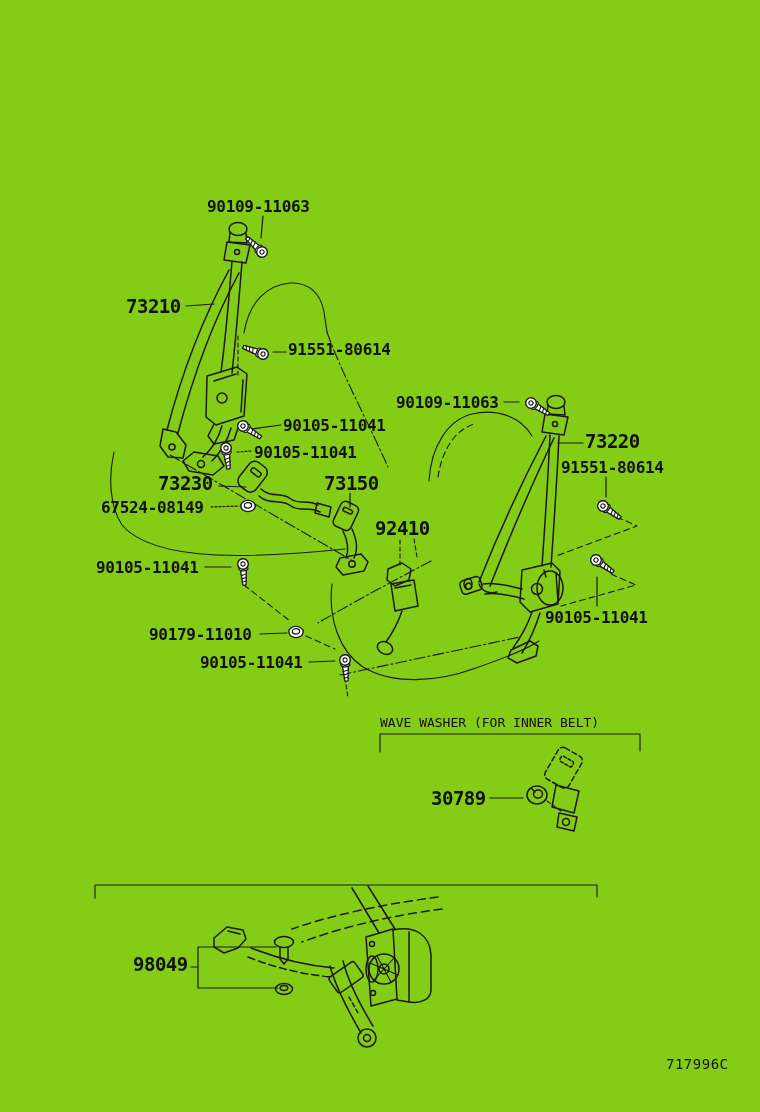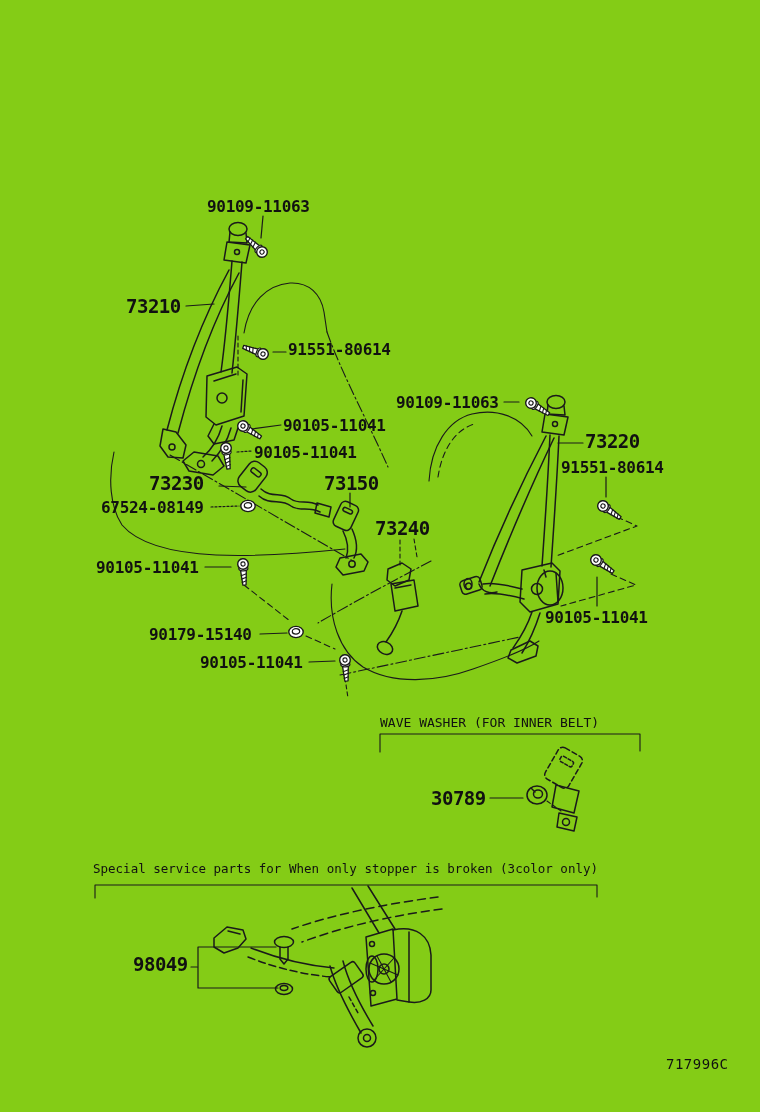--- a/index.html
+++ b/index.html
@@ -222,33 +222,32 @@
       <circle cx="367" cy="1038" r="9"></circle>
       <circle cx="367" cy="1038" r="3.5"></circle>
     </g>
   </svg>
 
   <div class="lbl fastener" style="left:207px;top:197px">90109-11063</div>
   <div class="lbl mainpart" style="left:126px;top:295px">73210</div>
   <div class="lbl fastener" style="left:288px;top:340px">91551-80614</div>
   <div class="lbl fastener" style="left:283px;top:416px">90105-11041</div>
   <div class="lbl fastener" style="left:254px;top:443px">90105-11041</div>
-  <div class="lbl mainpart" style="left:149px;top:472px">73230</div>
+  <div class="lbl mainpart" style="left:158px;top:472px">73230</div>
   <div class="lbl mainpart" style="left:324px;top:472px">73150</div>
   <div class="lbl fastener" style="left:101px;top:498px">67524-08149</div>
-  <div class="lbl mainpart" style="left:375px;top:517px">73240</div>
+  <div class="lbl mainpart" style="left:375px;top:517px">92410</div>
   <div class="lbl fastener" style="left:96px;top:558px">90105-11041</div>
-  <div class="lbl fastener" style="left:149px;top:625px">90179-15140</div>
+  <div class="lbl fastener" style="left:149px;top:625px">90179-11010</div>
   <div class="lbl fastener" style="left:200px;top:653px">90105-11041</div>
 
   <div class="lbl fastener" style="left:396px;top:393px">90109-11063</div>
   <div class="lbl mainpart" style="left:585px;top:430px">73220</div>
   <div class="lbl fastener" style="left:561px;top:458px">91551-80614</div>
   <div class="lbl fastener" style="left:545px;top:608px">90105-11041</div>
 
   <div class="lbl caption" style="left:380px;top:715px">WAVE WASHER (FOR INNER BELT)</div>
   <div class="lbl mainpart" style="left:431px;top:787px">30789</div>
 
-  <div class="lbl special" style="left:93px;top:861px">Special service parts for When only stopper is broken (3color only)</div>
   <div class="lbl mainpart" style="left:133px;top:953px">98049</div>
 
   <div class="lbl figcode" style="left:666px;top:1056px">717996C</div>
 </div>
 
 </body></html>

